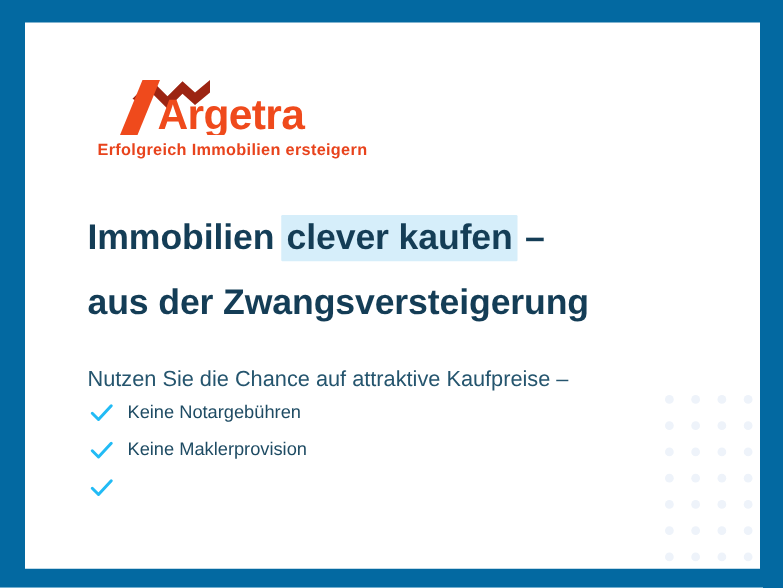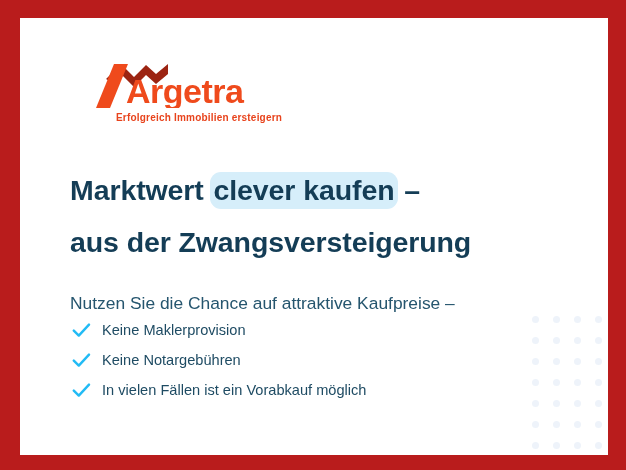--- a/index.html
+++ b/index.html
@@ -12,21 +12,21 @@
     overflow: hidden;
     background: #cdeefc;
     font-family: "Liberation Sans", sans-serif;
     -webkit-font-smoothing: antialiased;
   }
 
   .stage {
     position: relative;
     width: 626px;
     height: 470px;
-    background: #b91c1c;
+    background: #0369a1;
   }
 
   
   .card {
     position: absolute;
     left: 20px;
     top: 18px;
     width: 588px;
     height: 437px;
     background: #ffffff;
@@ -62,26 +62,25 @@
     position: absolute;
     left: 0;
     top: 0;
     width: 192px;
     height: 46px;
   }
   .logo-tagline {
     position: absolute;
     left: 2px;
     top: 50px;
-    font-size: 10px;
+    font-size: 13px;
     font-weight: bold;
     letter-spacing: 0.02em;
     color: #e8431c;
     white-space: nowrap;
-    margin-left: 38px;
   }
 
   
   .badge {
     position: absolute;
     left: 487px;
     top: 36px;
     width: 78px;
     height: 86px;
   }
@@ -103,21 +102,21 @@
     font-size: 28.5px;
     font-weight: bold;
     line-height: 34px;
     color: #143d56;
     letter-spacing: -0.1px;
   }
   .headline .hl {
     background: #d6eefa;
     padding: 2px 4px 3px 4px;
     margin: 0 -2px;
-    border-radius: 11px;
+    border-radius: 1px;
     box-decoration-break: clone;
     -webkit-box-decoration-break: clone;
   }
   .headline .line2 {
     display: block;
     margin-top: 18px;
   }
 
   
   .subheadline {
@@ -200,49 +199,48 @@
 
         <path d="M20 46 L38 2 L52 2 L34 46 Z" fill="#ef4a1c"></path>
 
         <text x="50" y="41" font-family="'Liberation Sans', sans-serif" font-size="34" font-weight="bold" fill="#ef4a1c" letter-spacing="-0.5">Argetra</text>
       </svg>
       <div class="logo-tagline">Erfolgreich Immobilien ersteigern</div>
     </div>
 
 
     <h1 class="headline">
-      <span>Marktwert </span><span class="hl">clever kaufen</span><span> –</span>
+      <span>Immobilien </span><span class="hl">clever kaufen</span><span> –</span>
       <span class="line2">aus der Zwangsversteigerung</span>
     </h1>
 
     <p class="subheadline">
       <span>Nutzen Sie die Chance auf attraktive Kaufpreise –</span><br>
     </p>
 
     <ul class="benefits" style="list-style:none;margin:0;padding:0;">
+      <li class="benefit-row">
+        <span class="benefit-check">
+          <svg width="19" height="15" viewBox="0 0 19 15">
+              <path d="M1.8 7.6 L6.8 12.6 L17 1.6" fill="none" stroke="#22bbf5" stroke-width="2.4" stroke-linecap="round" stroke-linejoin="round"></path>
+            </svg>
+        </span>
+        <span class="benefit-label">Keine Notargebühren</span>
+      </li>
       <li class="benefit-row">
         <span class="benefit-check">
           <svg width="19" height="15" viewBox="0 0 19 15">
               <path d="M1.8 7.6 L6.8 12.6 L17 1.6" fill="none" stroke="#22bbf5" stroke-width="2.4" stroke-linecap="round" stroke-linejoin="round"></path>
             </svg>
         </span>
         <span class="benefit-label">Keine Maklerprovision</span>
       </li>
       <li class="benefit-row">
         <span class="benefit-check">
           <svg width="19" height="15" viewBox="0 0 19 15">
               <path d="M1.8 7.6 L6.8 12.6 L17 1.6" fill="none" stroke="#22bbf5" stroke-width="2.4" stroke-linecap="round" stroke-linejoin="round"></path>
             </svg>
         </span>
-        <span class="benefit-label">Keine Notargebühren</span>
-      </li>
-      <li class="benefit-row">
-        <span class="benefit-check">
-          <svg width="19" height="15" viewBox="0 0 19 15">
-              <path d="M1.8 7.6 L6.8 12.6 L17 1.6" fill="none" stroke="#22bbf5" stroke-width="2.4" stroke-linecap="round" stroke-linejoin="round"></path>
-            </svg>
-        </span>
-        <span class="benefit-label">In vielen Fällen ist ein Vorabkauf möglich</span>
       </li>
     </ul>
 
   </div>
 </div>
 
 </body></html>

